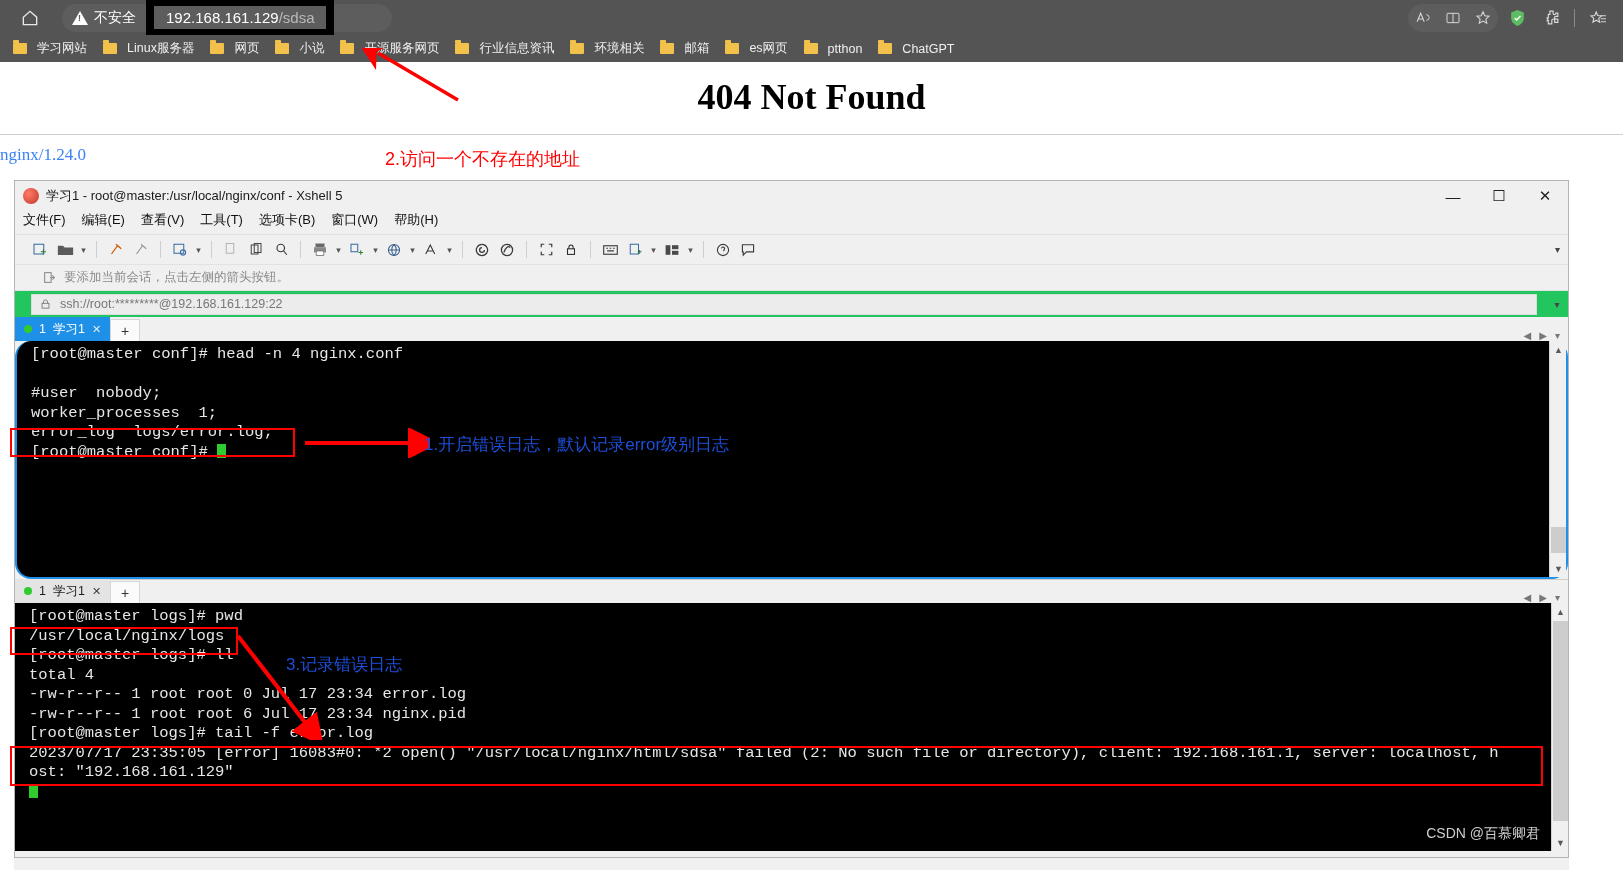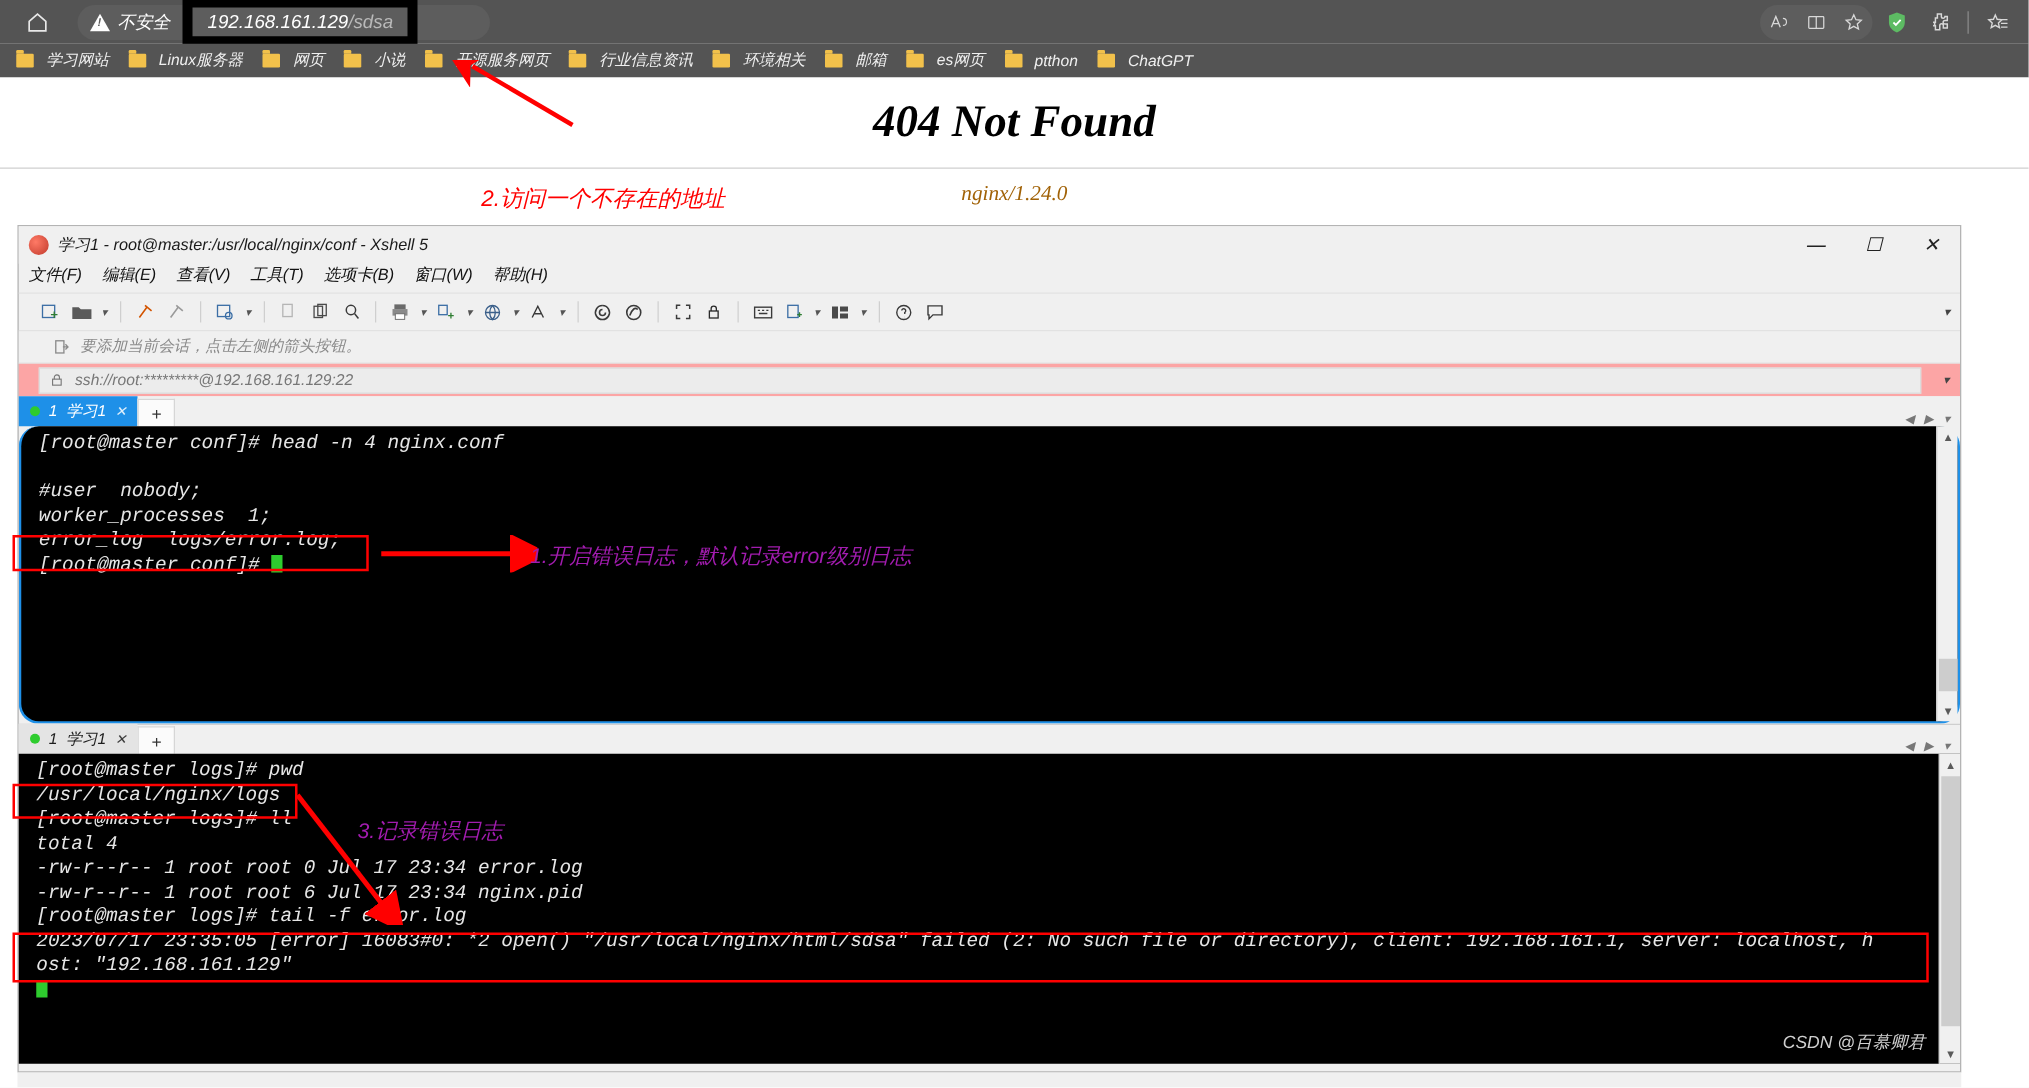--- a/index.html
+++ b/index.html
@@ -2,21 +2,21 @@
 <html><head>
 <meta charset="utf-8">
 <style>
   * { box-sizing: border-box; margin: 0; padding: 0; }
   html, body {
     width: 1623px; height: 870px;
     font-family: "Liberation Sans", sans-serif;
     background: #ffffff;
     overflow: hidden;
   }
-  #root { position: relative; width: 1623px; height: 756px; font-style: italic; }
+  #root { position: relative; width: 1623px; height: 756px; }
 
   
   .browser-toolbar {
     position: absolute; left: 0; top: 0; width: 1623px; height: 35px;
     background: #545454; display: flex; align-items: center;
   }
   .home-btn {
     width: 44px; height: 28px; margin-left: 8px;
     display: flex; align-items: center; justify-content: center;
   }
@@ -49,22 +49,22 @@
   .bm { display: flex; align-items: center; gap: 10px; padding: 2px 7px; color: #f0f0f0; font-size: 12.5px; white-space: nowrap; }
   .folder-ico { width: 14px; height: 11px; background: #f2c14b; border-radius: 1px; position: relative; flex: none; }
   .folder-ico::before { content: ""; position: absolute; left: 0; top: -3px; width: 6px; height: 3px;
                         background: #f2c14b; border-radius: 1px 1px 0 0; }
 
   
   .page-area { position: absolute; left: 0; top: 62px; width: 1623px; height: 118px; background: #ffffff; }
   .h404 { position: absolute; left: 0; top: 14px; width: 1623px; text-align: center;
           font-family: "Liberation Serif", serif; font-weight: bold; font-size: 36px; color: #000; }
   .hr404 { position: absolute; left: 0; top: 72px; width: 1623px; height: 1px; background: #cfcfcf; }
-  .nginxver { position: absolute; left: 0; top: 83px; width: 1623px; text-align: center;
-              font-family: "Liberation Serif", serif; font-size: 17px; color: #a16207; }
+  .nginxver { position: absolute; left: 0; top: 83px; width: 1623px; 
+              font-family: "Liberation Serif", serif; font-size: 17px; color: #3b82f6; }
   .anno2 { position: absolute; left: 385px; top: 85px; color: #ff0000; font-size: 18px; white-space: nowrap; }
 
   
   .xwin { position: absolute; left: 14px; top: 180px; width: 1555px; height: 678px;
           background: #f0f0f0; border: 1px solid #b4b4b4; }
   .xtitle { height: 30px; display: flex; align-items: center; padding-left: 8px; background: #f0f0f0; }
   .xs-logo { width: 16px; height: 16px; border-radius: 50%;
              background: radial-gradient(circle at 35% 35%, #ff7a66, #c0392b); margin-right: 7px; flex: none; }
   .xtitle-text { font-size: 13px; color: #1a1a1a; }
   .wctl { margin-left: auto; display: flex; }
@@ -76,21 +76,21 @@
               border-bottom: 1px solid #e2e2e2; position: relative; }
   .ti { width: 22px; height: 22px; display: flex; align-items: center; justify-content: center;
         font-size: 14px; color: #3b6ea5; }
   .ti.gray { color: #4a4a4a; }
   .ti.small-caret { width: 9px; color: #555; font-size: 9px; }
   .tsep { width: 1px; height: 17px; background: #cfcfcf; margin: 0 5px; }
   .tb-caret-right { position: absolute; right: 8px; color: #444; font-size: 10px; }
   .xhint { height: 26px; display: flex; align-items: center; padding-left: 28px; gap: 8px;
            font-size: 12.5px; color: #8a8a8a; border-bottom: 1px solid #e2e2e2; background: #f0f0f0; }
   .xaddr { height: 26px; display: flex; align-items: center; padding-left: 16px; gap: 9px;
-           background: #fca5a5; position: relative; }
+           background: #22c55e; position: relative; }
   .xaddr-box { flex: 1; height: 21px; background: #ececec; border: 1px solid #dcdcdc;
                display: flex; align-items: center; gap: 9px; padding-left: 8px; font-size: 12.5px; color: #777; }
   .xaddr-caret { width: 22px; text-align: center; font-size: 10px; color: #444; }
 
   
   .tabstrip { height: 24px; background: #f0f0f0; display: flex; align-items: flex-end; position: relative; }
   .tab-active { background: #1e90e8; color: #ffffff; height: 24px; display: flex; align-items: center;
                 gap: 7px; padding: 0 9px; font-size: 12.5px; }
   .tab-active.gray { background: #e4e4e4; color: #1d1d1d; }
   .tab-dot { width: 8px; height: 8px; border-radius: 50%; background: #2ecc2e; flex: none; }
@@ -108,21 +108,21 @@
   .scrollbar { width: 17px; background: #f0f0f0; position: relative; flex: none;
                border-left: 1px solid #d4d4d4; }
   .sb-arrow { position: absolute; left: 0; width: 17px; height: 17px; display: flex;
               align-items: center; justify-content: center; font-size: 9px; color: #5a5a5a; }
   .sb-arrow.up { top: 0; } .sb-arrow.down { bottom: 0; }
   .sb-thumb { position: absolute; left: 1px; width: 15px; background: #cdcdcd; }
   .cursor-block { display: inline-block; width: 9px; height: 14px; background: #2ecc2e; vertical-align: -2px; }
 
   
   .redbox { position: absolute; border: 2px solid #ff0000; pointer-events: none; }
-  .redtext { position: absolute; color: #a21caf; font-size: 17px; white-space: nowrap; }
+  .redtext { position: absolute; color: #1d4ed8; font-size: 17px; white-space: nowrap; }
   .watermark { position: absolute; right: 28px; bottom: 8px; color: #cfcfcf; font-size: 14px; }
 
   .statusbar { position: absolute; left: 14px; top: 858px; width: 1555px; height: 12px; background: #f0f0f0; }
 </style>
 </head>
 <body>
 
 <div id="root">
 
   <div class="browser-toolbar">

